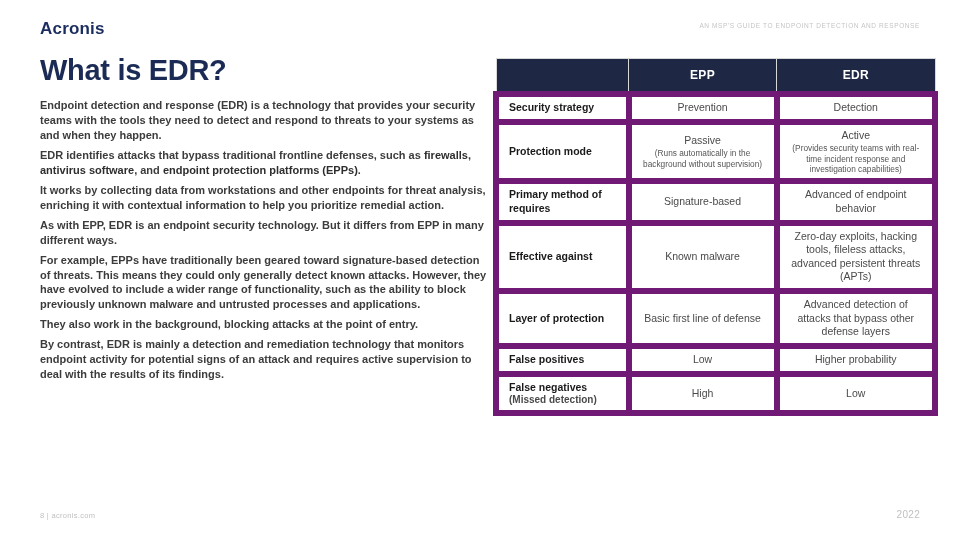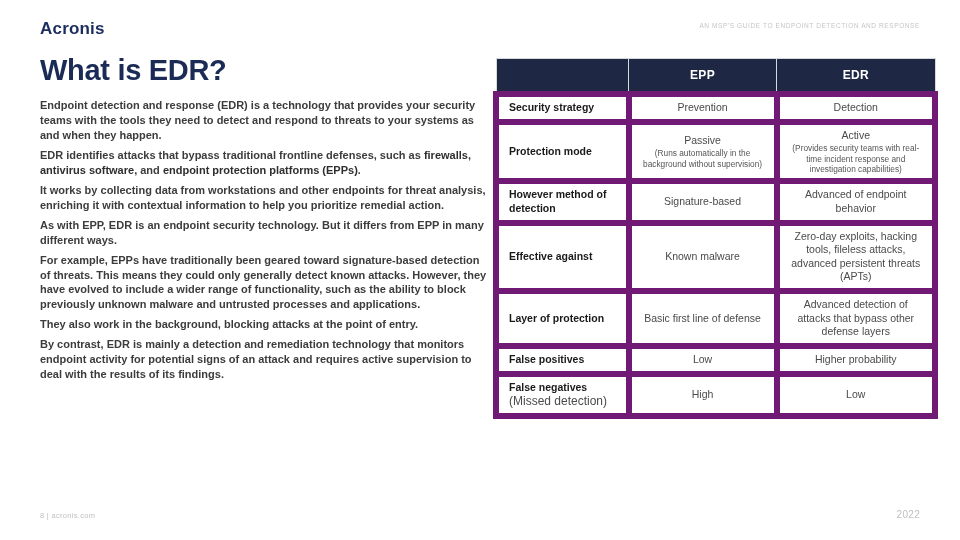--- a/index.html
+++ b/index.html
@@ -95,22 +95,22 @@
     padding: 4px 9px;
     line-height: 1.3;
   }
   tbody td.label {
     text-align: left;
     padding-left: 10px;
     font-weight: bold;
     color: #1A1A1A;
   }
   .label-note {
-    font-weight: normal;
-    font-size: 12px;
+    font-weight: bold;
+    font-size: 10px;
     color: #4A4A4A;
     line-height: 1.2;
   }
   .note {
     font-size: 8.3px;
     color: #555555;
     line-height: 1.25;
     margin-top: 1px;
   }
   tbody tr:nth-child(1) td { height: 28px; }
@@ -194,21 +194,21 @@
               <div>Passive</div>
               <div class="note">(Runs automatically in the background without supervision)</div>
             </td>
             <td>
               <div>Active</div>
               <div class="note">(Provides security teams with real-time incident response and investigation capabilities)</div>
             </td>
           </tr>
           <tr>
             <td class="label">
-              <div>However method of detection</div>
+              <div>Primary method of requires</div>
             </td>
             <td>
               <div>Signature-based</div>
             </td>
             <td>
               <div>Advanced of endpoint behavior</div>
             </td>
           </tr>
           <tr>
             <td class="label">

